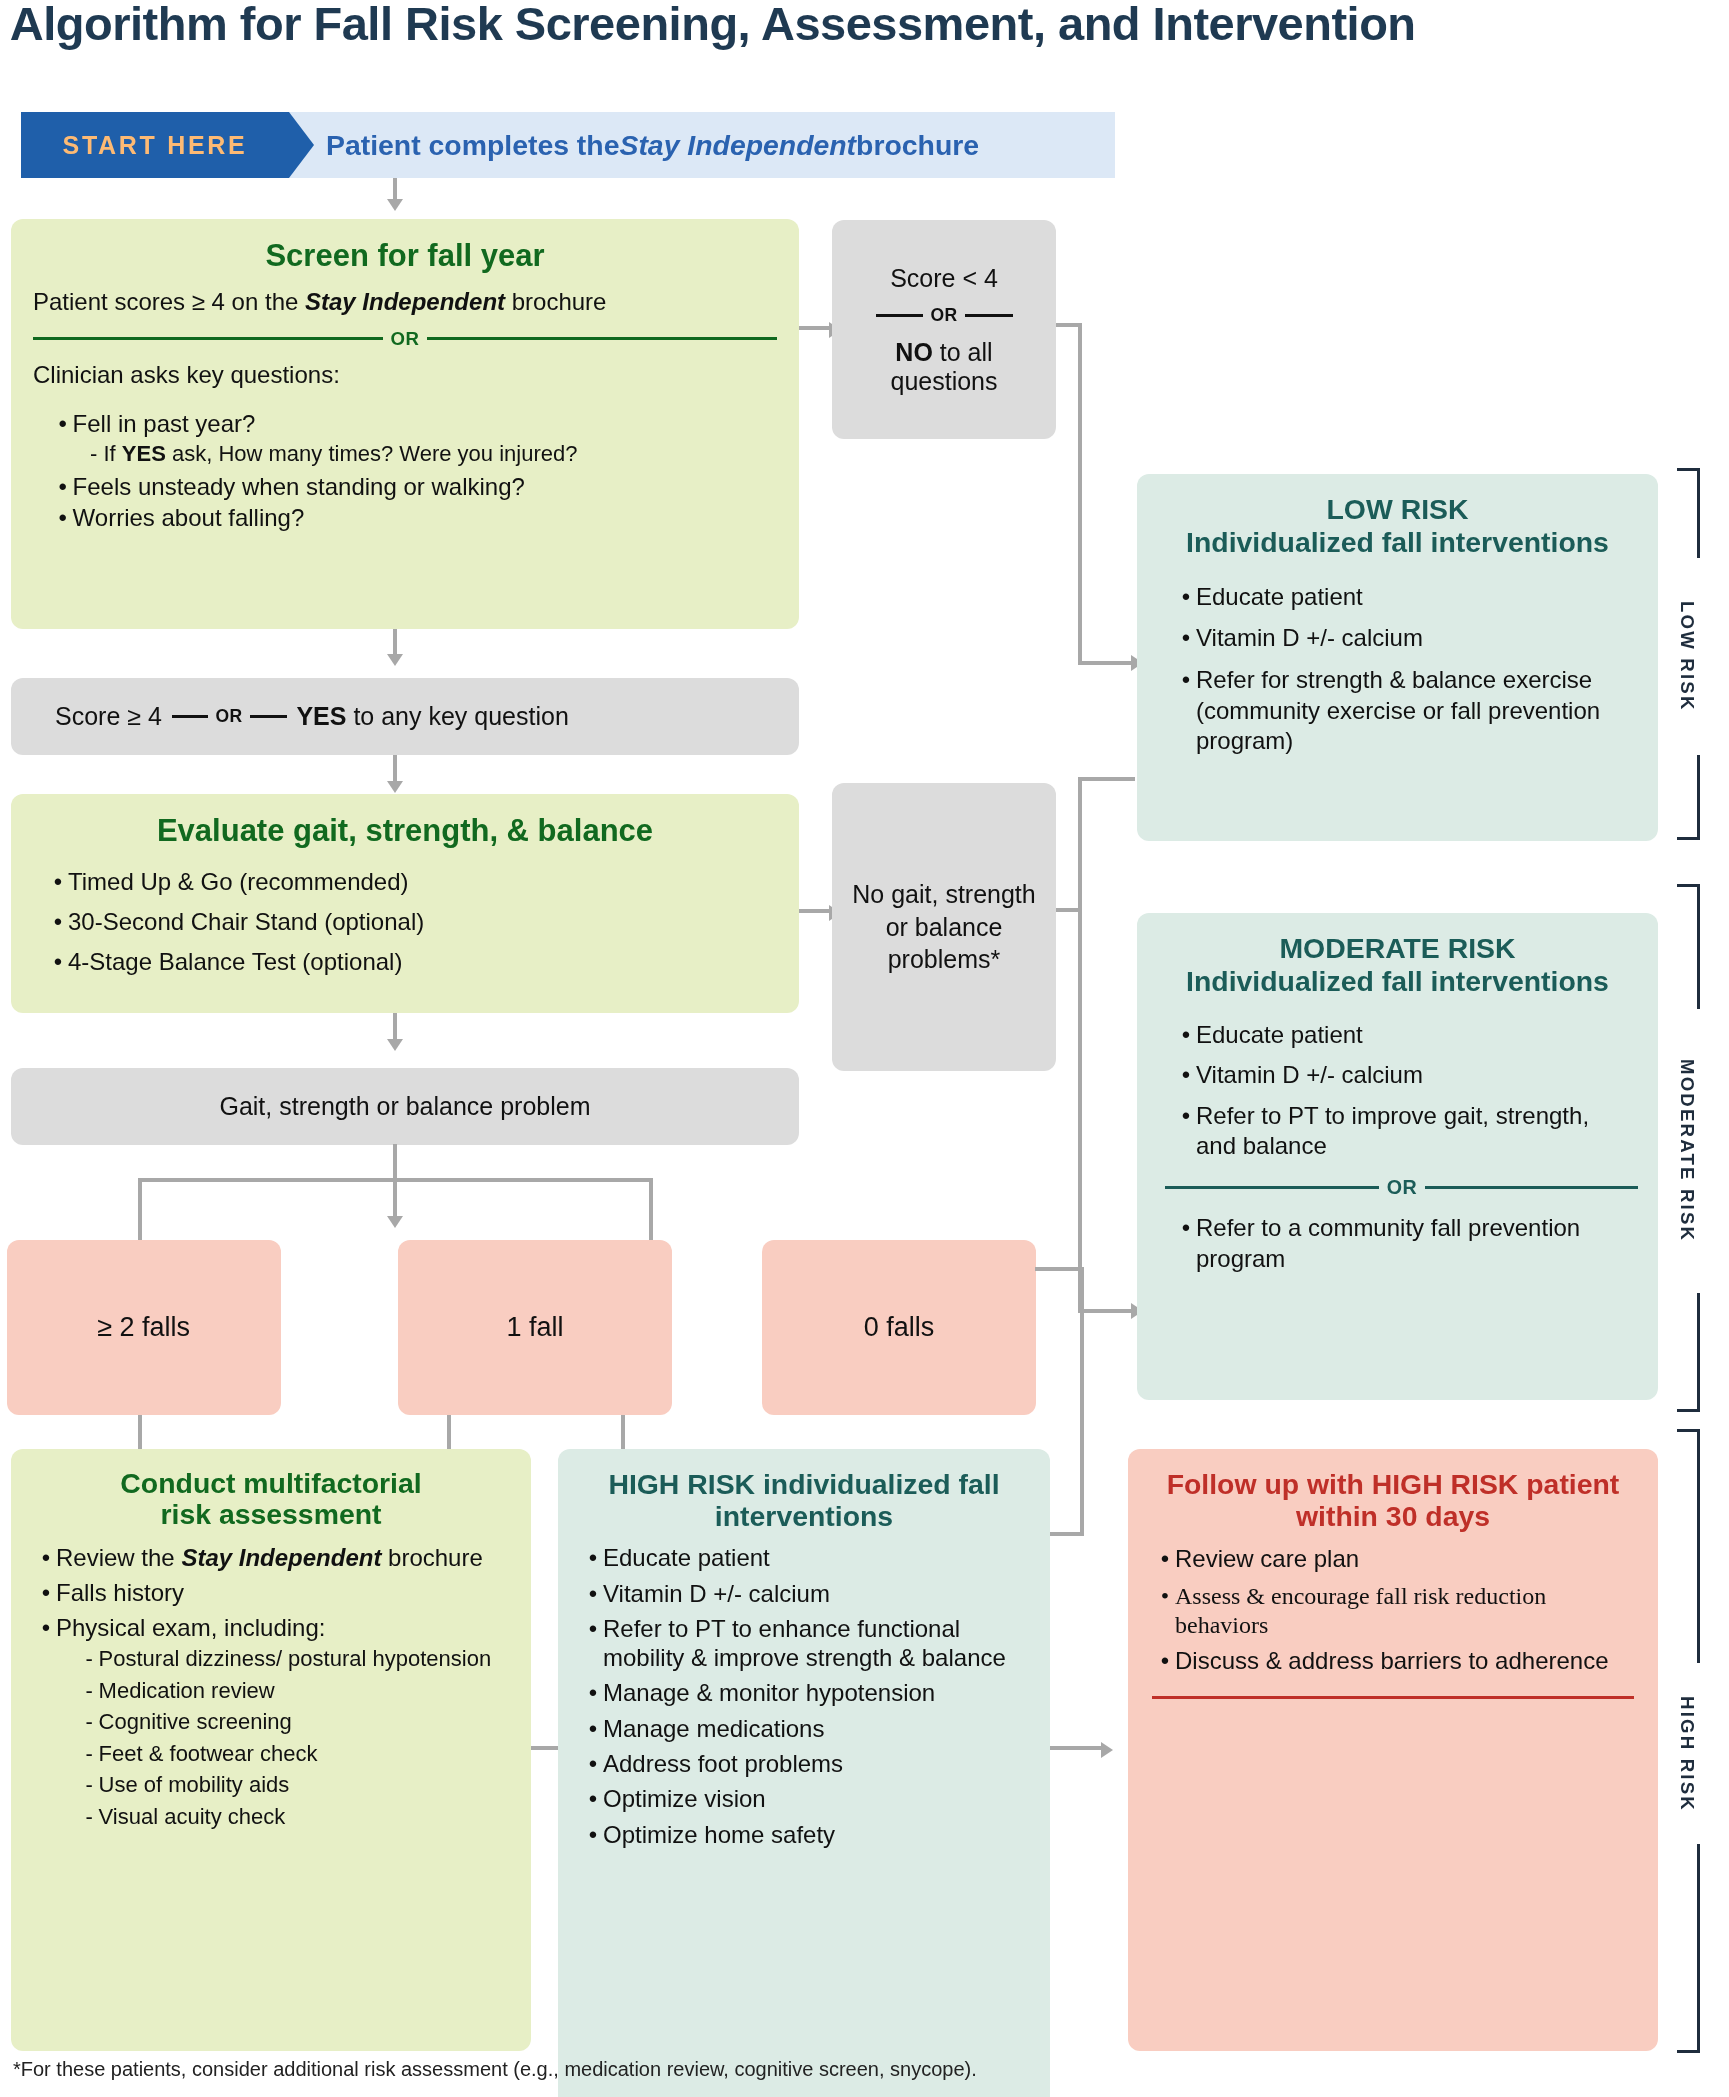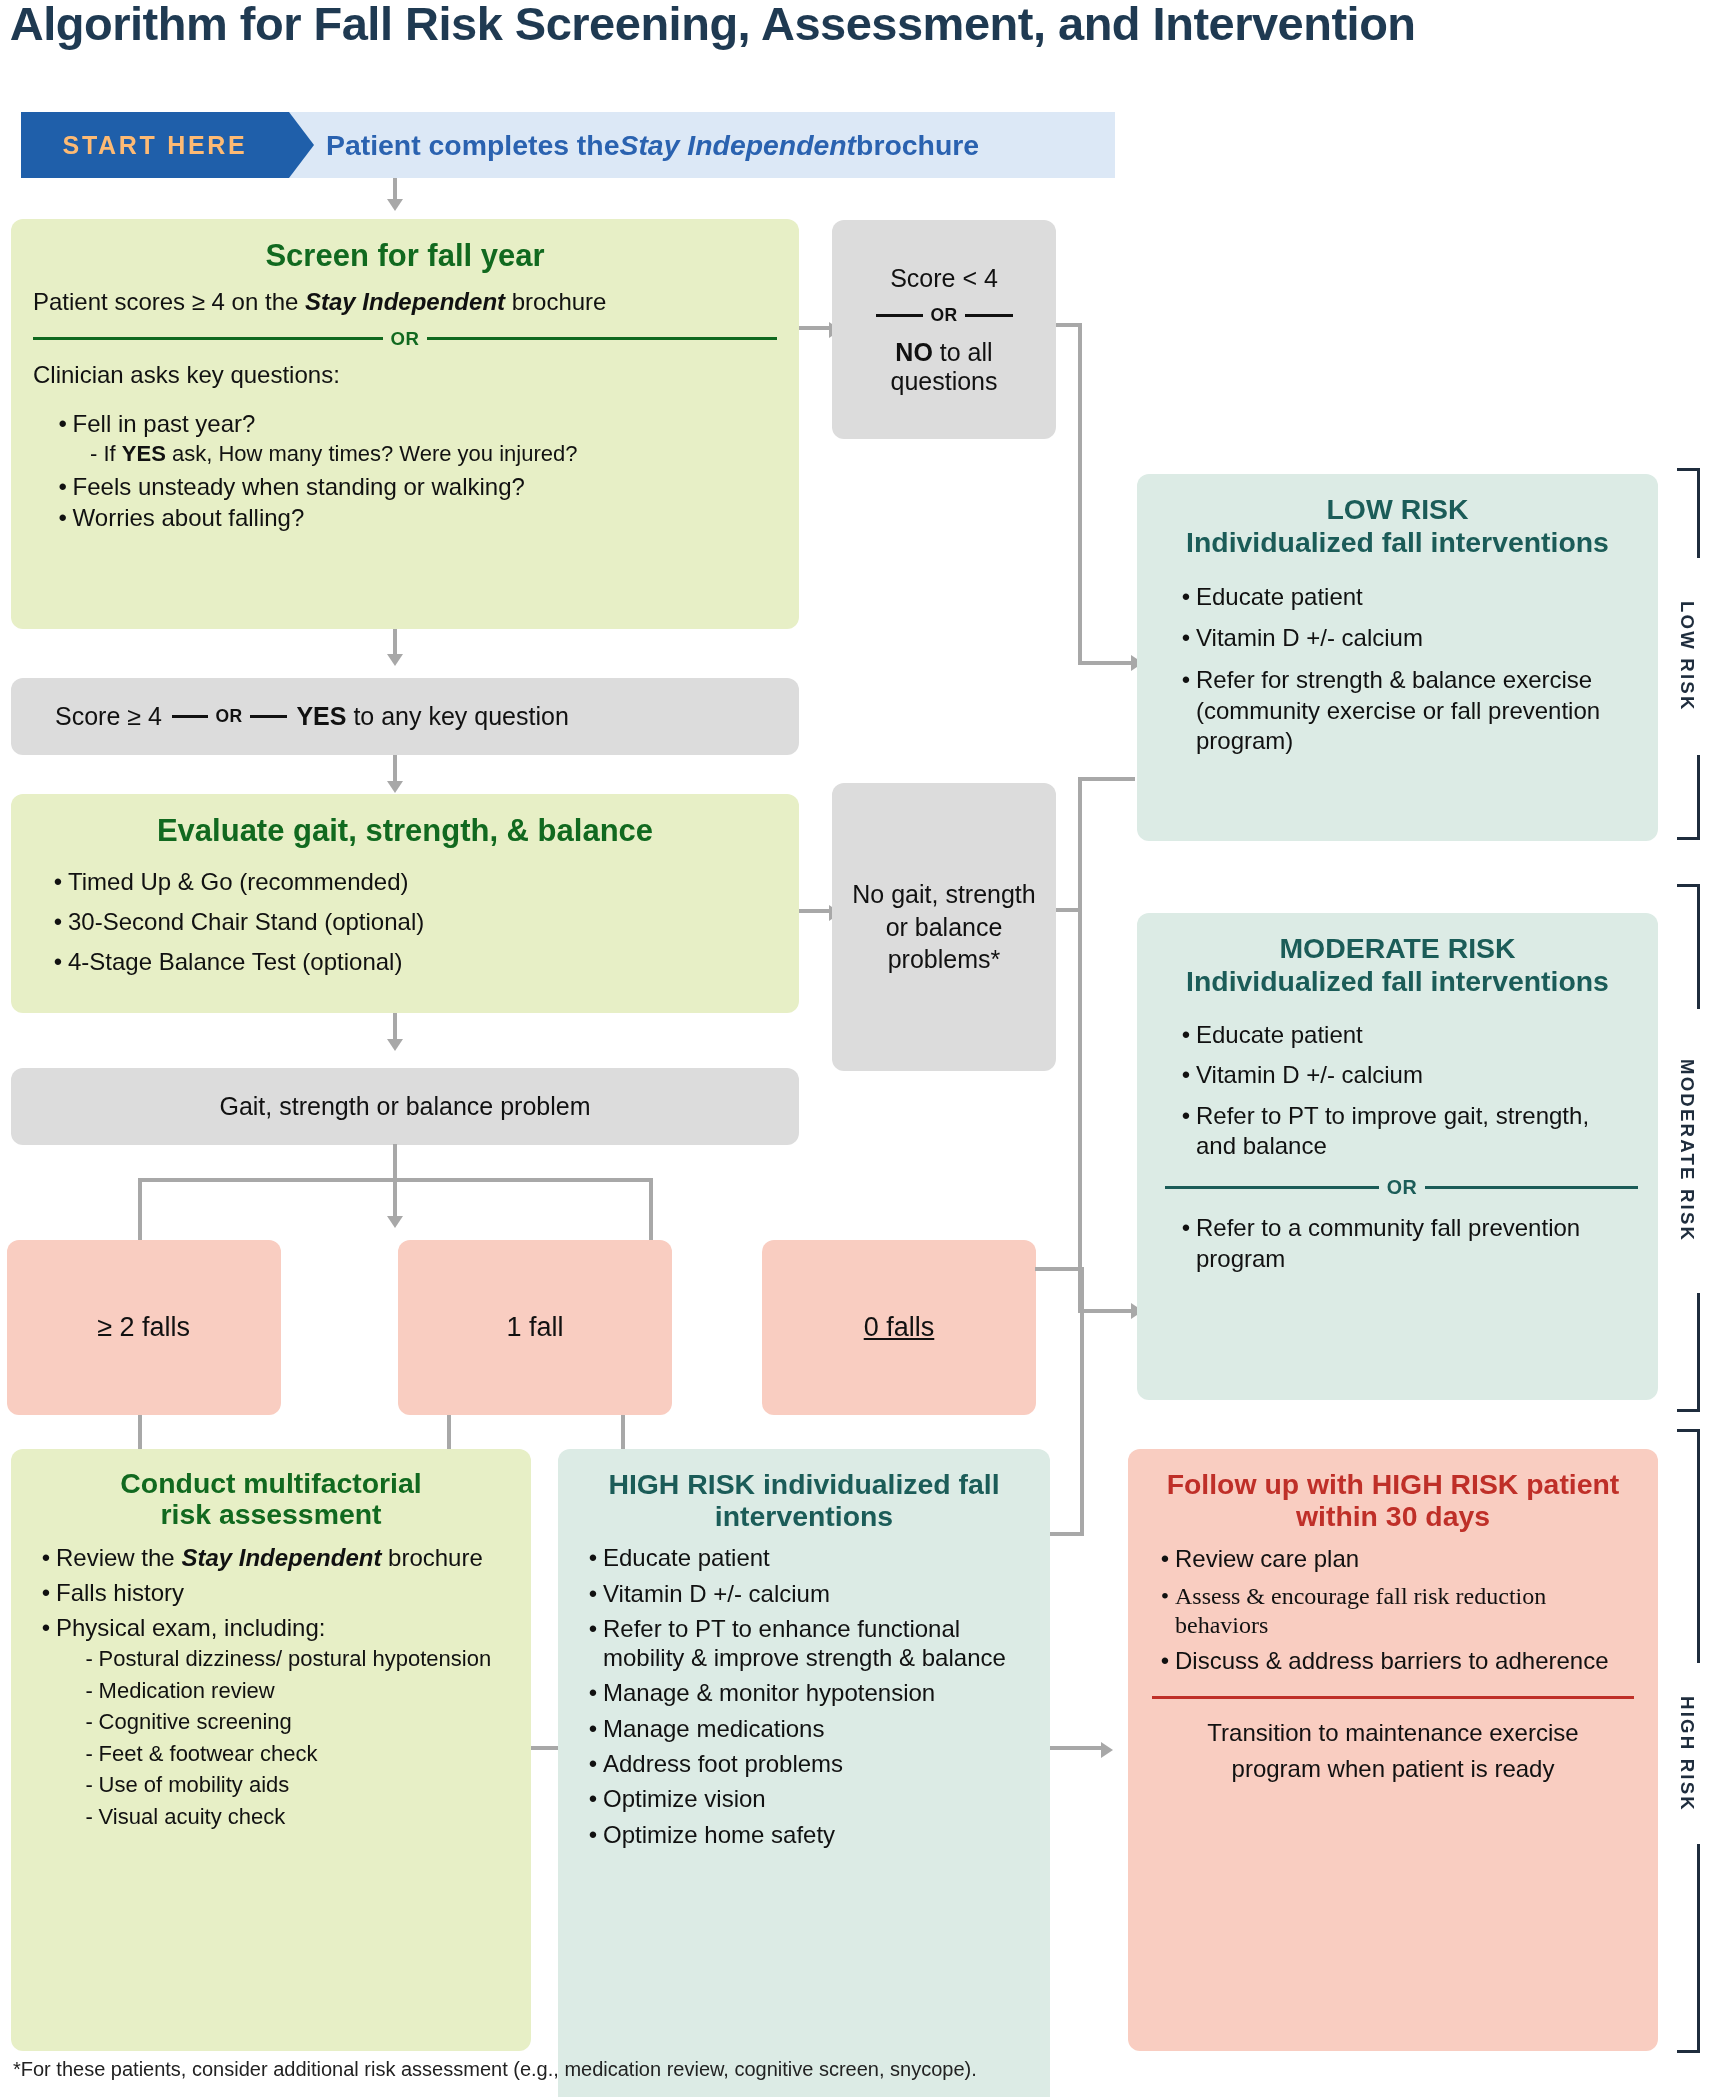--- a/index.html
+++ b/index.html
@@ -223,21 +223,21 @@
 
 <div class="abs ln-v" style="left:393px;top:1144px;height:37px;" data-name="connector-gaitbar-down"></div>
 <div class="abs ln-h" style="left:138px;top:1178px;width:514px;" data-name="connector-split-horizontal"></div>
 <div class="abs ln-v" style="left:138px;top:1178px;height:63px;" data-name="connector-branch-left"></div>
 <div class="abs ln-v" style="left:649px;top:1178px;height:63px;" data-name="connector-branch-right"></div>
 <div class="abs ln-v" style="left:393px;top:1178px;height:42px;" data-name="connector-branch-mid"></div>
 <div class="abs arw-d" style="left:387px;top:1216px;" data-name="arrow-down-icon"></div>
 
 <div class="abs box pink ctr" style="left:6.6px;top:1240px;width:274px;height:175px;font-size:27px;" data-name="two-or-more-falls-box">≥ 2 falls</div>
 <div class="abs box pink ctr" style="left:398px;top:1240px;width:274px;height:175px;font-size:27px;" data-name="one-fall-box">1 fall</div>
-<div class="abs box pink ctr" style="left:762px;top:1240px;width:274px;height:175px;font-size:27px;text-decoration:underline;" data-name="zero-falls-box">0 falls</div>
+<div class="abs box pink ctr" style="left:762px;top:1240px;width:274px;height:175px;font-size:27px;" data-name="zero-falls-box">0 falls</div>
 
 <div class="abs ln-v" style="left:138px;top:1415px;height:542px;" data-name="connector-2falls-down"></div>
 
 <div class="abs ln-v" style="left:447px;top:1415px;height:55px;" data-name="connector-1fall-to-injury"></div>
 <div class="abs arw-d" style="left:441px;top:1464px;" data-name="arrow-down-icon"></div>
 <div class="abs ln-v" style="left:621px;top:1415px;height:55px;" data-name="connector-1fall-to-noinjury"></div>
 <div class="abs arw-d" style="left:615px;top:1464px;" data-name="arrow-down-icon"></div>
 
 <div class="abs box gray ctr" style="left:223px;top:1481px;width:290px;height:104px;font-size:25px;" data-name="injury-box">Injury</div>
 <div class="abs box gray ctr" style="left:558px;top:1481px;width:290px;height:104px;font-size:25px;" data-name="no-injury-box">No injury</div>
@@ -289,20 +289,19 @@
 <div class="abs arw-r" style="left:1101px;top:1742px;" data-name="arrow-right-icon"></div>
 
 <div class="abs box pink" style="left:1128px;top:1449px;width:530px;height:602px;padding:18.6px 24px;" data-name="follow-up-box">
   <div class="hdr-red" style="font-size:28.4px;line-height:1.14;margin-bottom:13px;" data-name="follow-up-title"><span data-name="follow-up-title-a">Follow up with </span><span data-name="follow-up-title-bold">HIGH RISK</span><span data-name="follow-up-title-b"> patient within 30 days</span></div>
   <ul class="bul" style="font-size:24px;line-height:1.2;padding-left:4.4px;" data-name="follow-up-list">
     <li style="margin-bottom:7.7px;" data-name="list-item">Review care plan</li>
     <li style="margin-bottom:7.7px;font-family:Liberation Serif, serif;" data-name="list-item">Assess &amp; encourage fall risk reduction behaviors</li>
     <li data-name="list-item">Discuss &amp; address barriers to adherence</li>
   </ul>
   <div class="divider-red" style="margin:19.7px 0 16.4px 0;" data-name="follow-up-divider"></div>
-  <div style="font-size:24px;line-height:1.5;text-align:center;padding:0 12px;" data-name="follow-up-closing">Transition to maintenance exercise program when patient is ready</div>
 </div>
 
 <div class="abs brk" style="left:1677px;top:1429px;height:624px;" data-name="high-risk-bracket"></div>
 <div class="abs vlabel" style="left:1673px;top:1663px;height:181px;width:27px;background:#ffffff;" data-name="high-risk-bracket-label">HIGH RISK</div>
 
 <div class="abs" id="footnote" data-name="footnote">*For these patients, consider additional risk assessment (e.g., medication review, cognitive screen, snycope).</div>
 
 
 </body></html>

